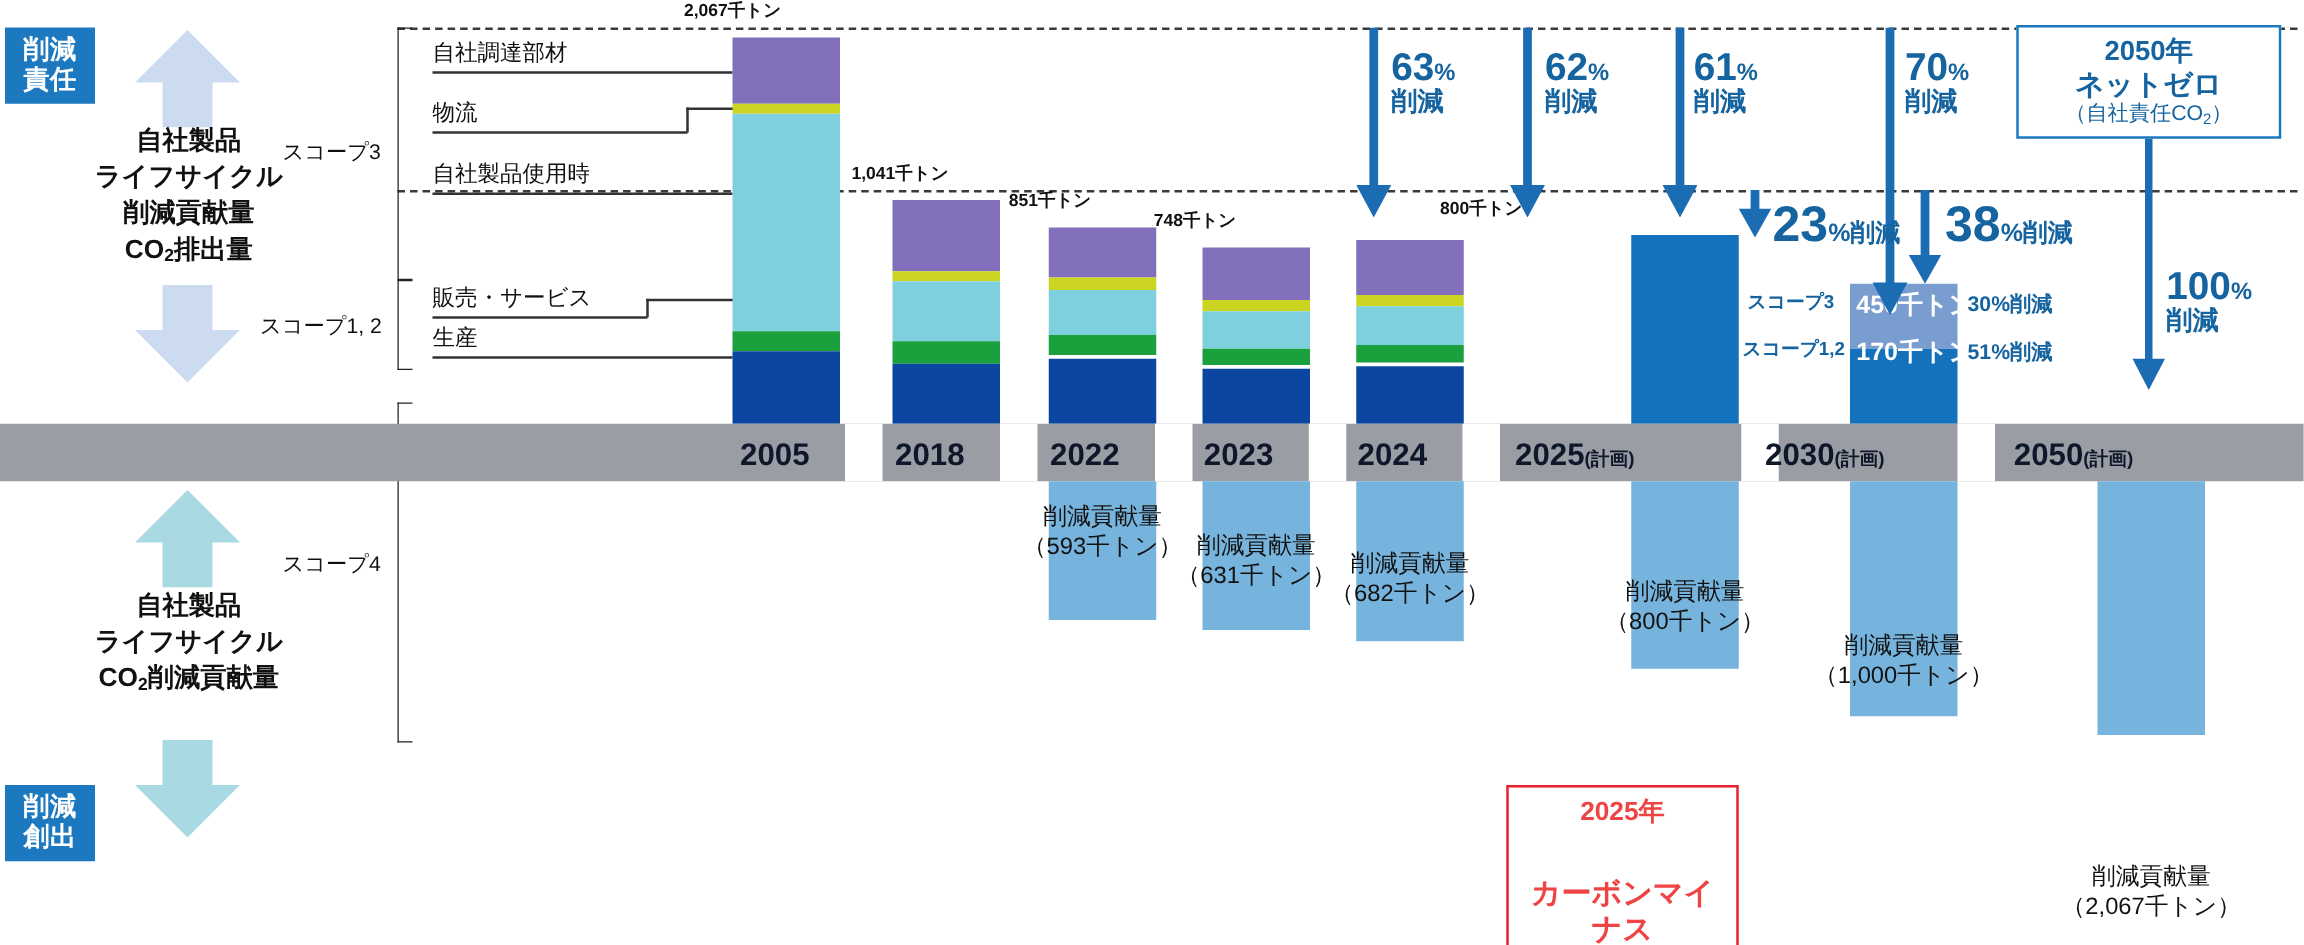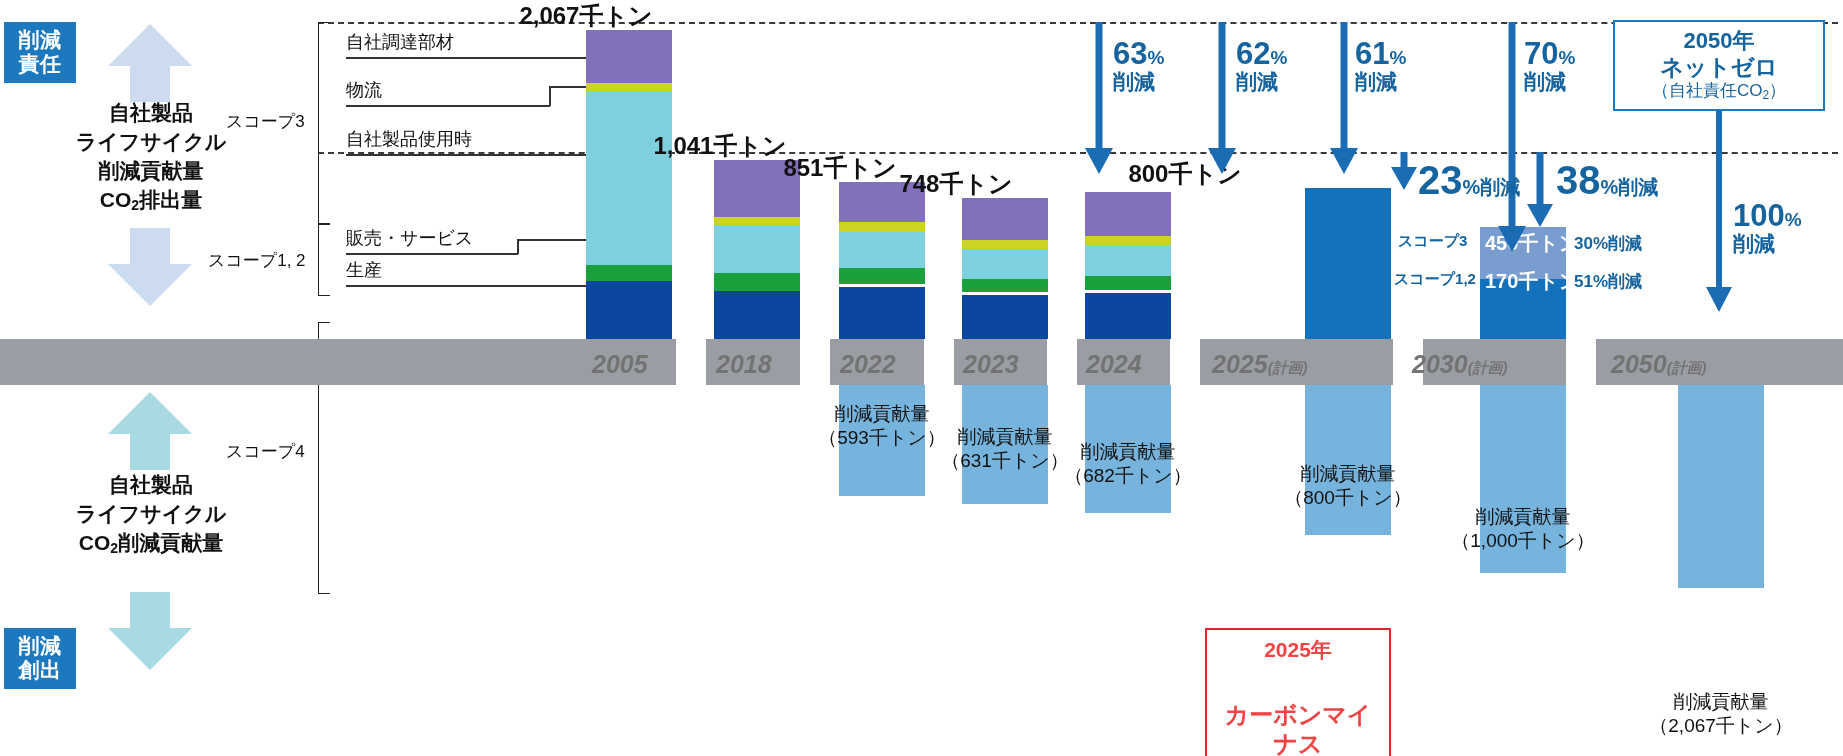--- a/index.html
+++ b/index.html
@@ -65,21 +65,21 @@
     font-size: 18px;
     color: #111;
     white-space: nowrap;
   }
   .lead-line { position: absolute; background: #333; }
 
   
   .bar-seg { position: absolute; }
   .bar-cap {
     position: absolute;
-    font-size: 24px;
+    font-size: 14px;
     font-weight: bold;
     color: #111;
     white-space: nowrap;
     text-align: center;
   }
 
   
   #band {
     position: absolute;
     left: 0; top: 339px;
@@ -87,25 +87,24 @@
     background: #9b9da4;
   }
   .chev {
     position: absolute;
     top: 339px;
     width: 30px; height: 46px;
     background: #ffffff;
   }
   .year-label {
     position: absolute;
-    color: #737373;
+    color: #0f172a;
     font-weight: bold;
     font-size: 25px;
     white-space: nowrap;
-    font-style: italic;
   }
   .year-label .plan { font-size: 15px; font-weight: bold; }
 
   
   .red-arrow { position: absolute; }
   .pct {
     position: absolute;
     color: #15639f;
     font-weight: bold;
     white-space: nowrap;
@@ -331,21 +330,21 @@
   </svg>
   <div class="pct" style="left:1524px; top:38px;">
     <span class="big">70</span><span class="small">%</span>
     <span class="lbl">削減</span>
   </div>
 
   <svg class="red-arrow" style="left:1705px; top:22px;" width="28" height="290" viewBox="0 0 28 290">
     <line x1="14" y1="0" x2="14" y2="270" stroke="#1c6cb4" stroke-width="6"></line>
     <polygon points="14,290 1,265 27,265" fill="#1c6cb4"></polygon>
   </svg>
-  <div class="pct" style="left:1733px; top:200px;">
+  <div class="pct" style="left:1733px; top:213px;">
     <span class="big">100</span><span class="small">%</span>
     <span class="lbl">削減</span>
   </div>
 
   <svg class="red-arrow" style="left:1391px; top:152px;" width="26" height="38" viewBox="0 0 26 38">
     <line x1="13" y1="0" x2="13" y2="22" stroke="#1c6cb4" stroke-width="7"></line>
     <polygon points="13,38 0,15 26,15" fill="#1c6cb4"></polygon>
   </svg>
   <div class="pct-inline" style="left:1418px; top:158px;">
     <span class="big">23</span><span class="small">%削減</span>

